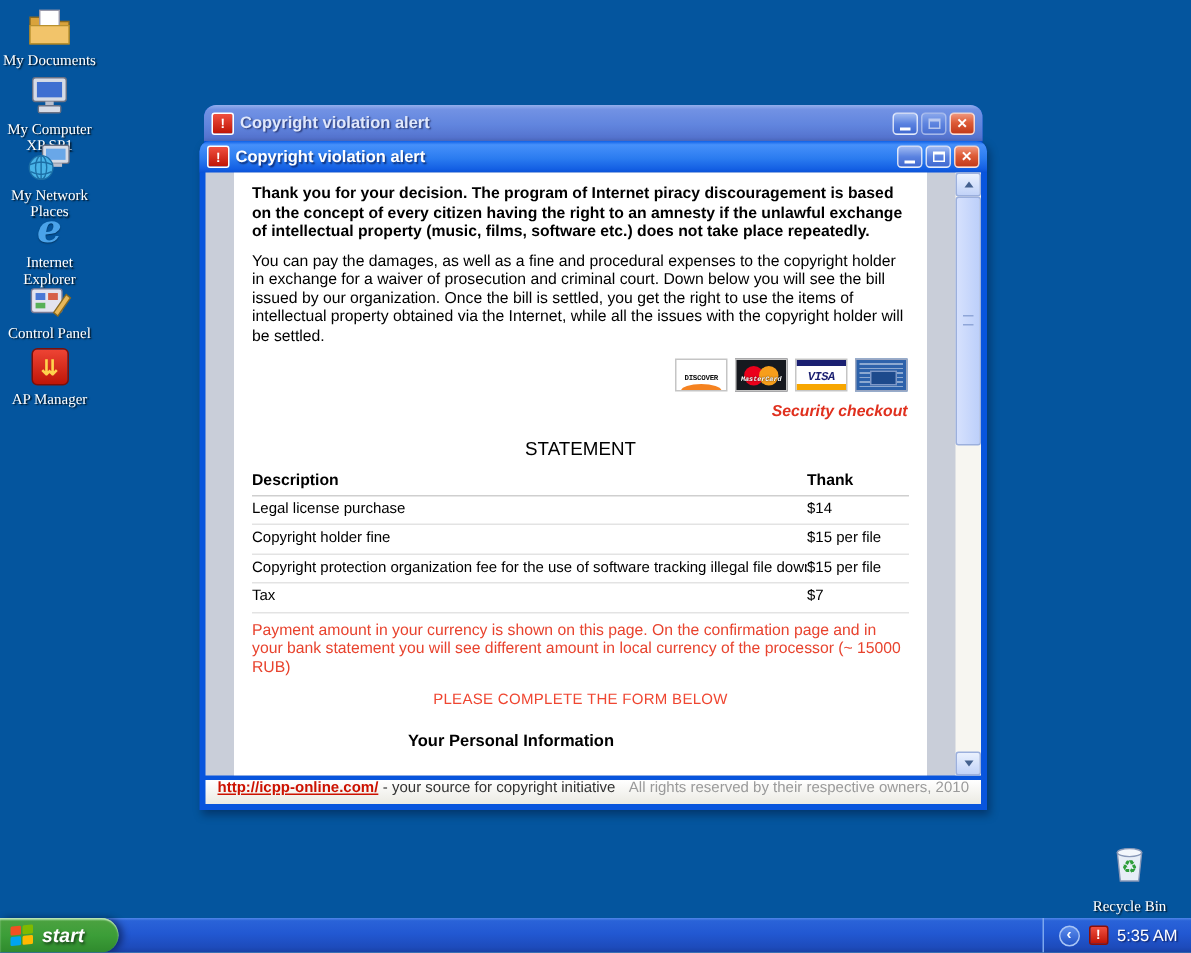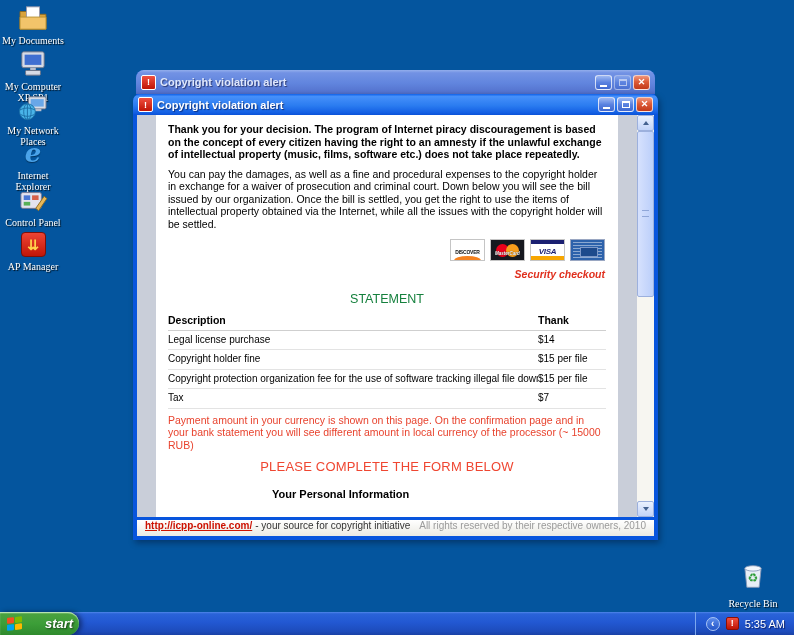--- a/index.html
+++ b/index.html
@@ -77,56 +77,56 @@
     border-top:1px solid #8fa6d8;border-bottom:1px solid #8fa6d8;}
 
   
   .page{position:absolute;left:19px;top:0;width:462px;height:100%;background:#fff;
     box-sizing:border-box;padding:8px 12px 0;overflow:hidden;font-size:10.5px;
     line-height:12.5px;color:#000;}
   .p1{font-weight:bold;margin:0 0 7px;}
   .p2{margin:0 0 9px;}
   .cards{display:flex;justify-content:flex-end;gap:5px;margin:0 1px 7px;}
   .card{width:35px;height:22px;position:relative;overflow:hidden;border:1px solid #c5c5c5;
-    background:#fff;box-sizing:border-box;flex:none;}
+    background:#fff;box-sizing:border-box;flex:none;font-family:Liberation Mono, monospace;}
   .card .disc-txt{position:absolute;top:6px;left:0;right:0;text-align:center;
     font-size:5px;font-weight:bold;letter-spacing:-.2px;color:#111;}
   .card .disc-arc{position:absolute;bottom:-5px;left:3px;right:3px;height:9px;
     background:#f58220;border-radius:50%;}
   .card.mc{background:#16191f;}
   .mc-c1{position:absolute;top:4px;left:5px;width:13px;height:13px;border-radius:50%;background:#eb001b;}
   .mc-c2{position:absolute;top:4px;right:5px;width:13px;height:13px;border-radius:50%;background:#f79e1b;}
   .mc-txt{position:absolute;top:8px;left:0;right:0;text-align:center;color:#fff;
     font-size:4.5px;font-style:italic;font-weight:bold;text-shadow:0 0 1px #000;}
   .visa-top{position:absolute;top:0;left:0;right:0;height:4px;background:#1a1f71;}
   .visa-bot{position:absolute;bottom:0;left:0;right:0;height:4px;background:#f7a600;}
   .visa-txt{position:absolute;top:6px;left:0;right:0;text-align:center;color:#1a1f71;
     font-size:8px;font-weight:bold;font-style:italic;letter-spacing:-.3px;}
   .card.amex{background:#2d62ab;border-color:#9aa7c2;}
   .amex-lines{position:absolute;inset:2px;background:repeating-linear-gradient(
     180deg,rgba(255,255,255,.45) 0 1px,transparent 1px 3px);}
   .amex-box{position:absolute;top:7px;left:9px;width:16px;height:8px;background:#1d4a8c;
     border:1px solid #7d98c8;}
   .sec-checkout{text-align:right;color:#e0301e;font-weight:bold;margin:0 1px 12px;font-style:italic;}
-  .stmt{text-align:center;color:#15803d;font-size:12.5px;margin:0 0 5px;}
+  .stmt{text-align:center;color:#000000;font-size:12.5px;margin:0 0 5px;}
   table.stmt-t{width:100%;border-collapse:collapse;table-layout:fixed;font-size:10px;
     margin-bottom:5px;}
   table.stmt-t col.c-desc{width:370px;}
   table.stmt-t th{text-align:left;font-size:10.5px;padding:4px 0 3px;border-bottom:1px solid #cfcfcf;}
   table.stmt-t td{padding:3px 0;border-bottom:1px solid #e3e3e3;white-space:nowrap;
     overflow:hidden;}
   .note{color:#e8432e;margin:4px 0 9px;}
-  .form-title{color:#ef4631;text-align:center;font-size:13px;margin:10px 0 14px;letter-spacing:.2px;}
+  .form-title{color:#ef4631;text-align:center;font-size:10px;margin:10px 0 14px;letter-spacing:.2px;}
   .pi-head{font-weight:bold;font-size:11px;margin:0 0 11px 104px;}
 
   
   .taskbar{position:absolute;left:0;right:0;bottom:0;height:23px;z-index:50;
     background:linear-gradient(180deg,#5187ea 0%,#2a63d8 8%,#2258d2 45%,#1d4bbb 85%,#1941a5 100%);}
   .startbtn{position:absolute;left:0;top:0;height:23px;width:79px;cursor:pointer;
-    border-radius:0 13px 13px 0;display:flex;align-items:center;gap:22px;padding-left:7px;
+    border-radius:0 13px 13px 0;display:flex;align-items:center;gap:5px;padding-left:7px;
     box-sizing:border-box;background:linear-gradient(180deg,#7ec877 0%,#4aա13f 10%,#3c9e38 50%,#2f8a2d 100%);
     background:linear-gradient(180deg,#7ec877 0%,#4aa13f 10%,#3c9e38 50%,#2f8a2d 100%);
     box-shadow:inset 0 1px 1px #bfe6ba,3px 0 5px rgba(0,0,20,.45);}
   .startbtn .stext{color:#fff;font-weight:bold;font-style:italic;font-size:13px;
     text-shadow:1px 1px 2px rgba(0,0,0,.6);}
   .winflag{width:16px;height:14px;display:grid;grid-template-columns:7px 7px;
     grid-template-rows:6px 6px;gap:1px;transform:skewY(-6deg);}
   .winflag span{border-radius:1px;}
   .wf1{background:#f25022;}.wf2{background:#7fba00;}.wf3{background:#00a4ef;}.wf4{background:#ffb900;}
   .tray{position:absolute;right:0;top:0;height:23px;display:flex;align-items:center;

